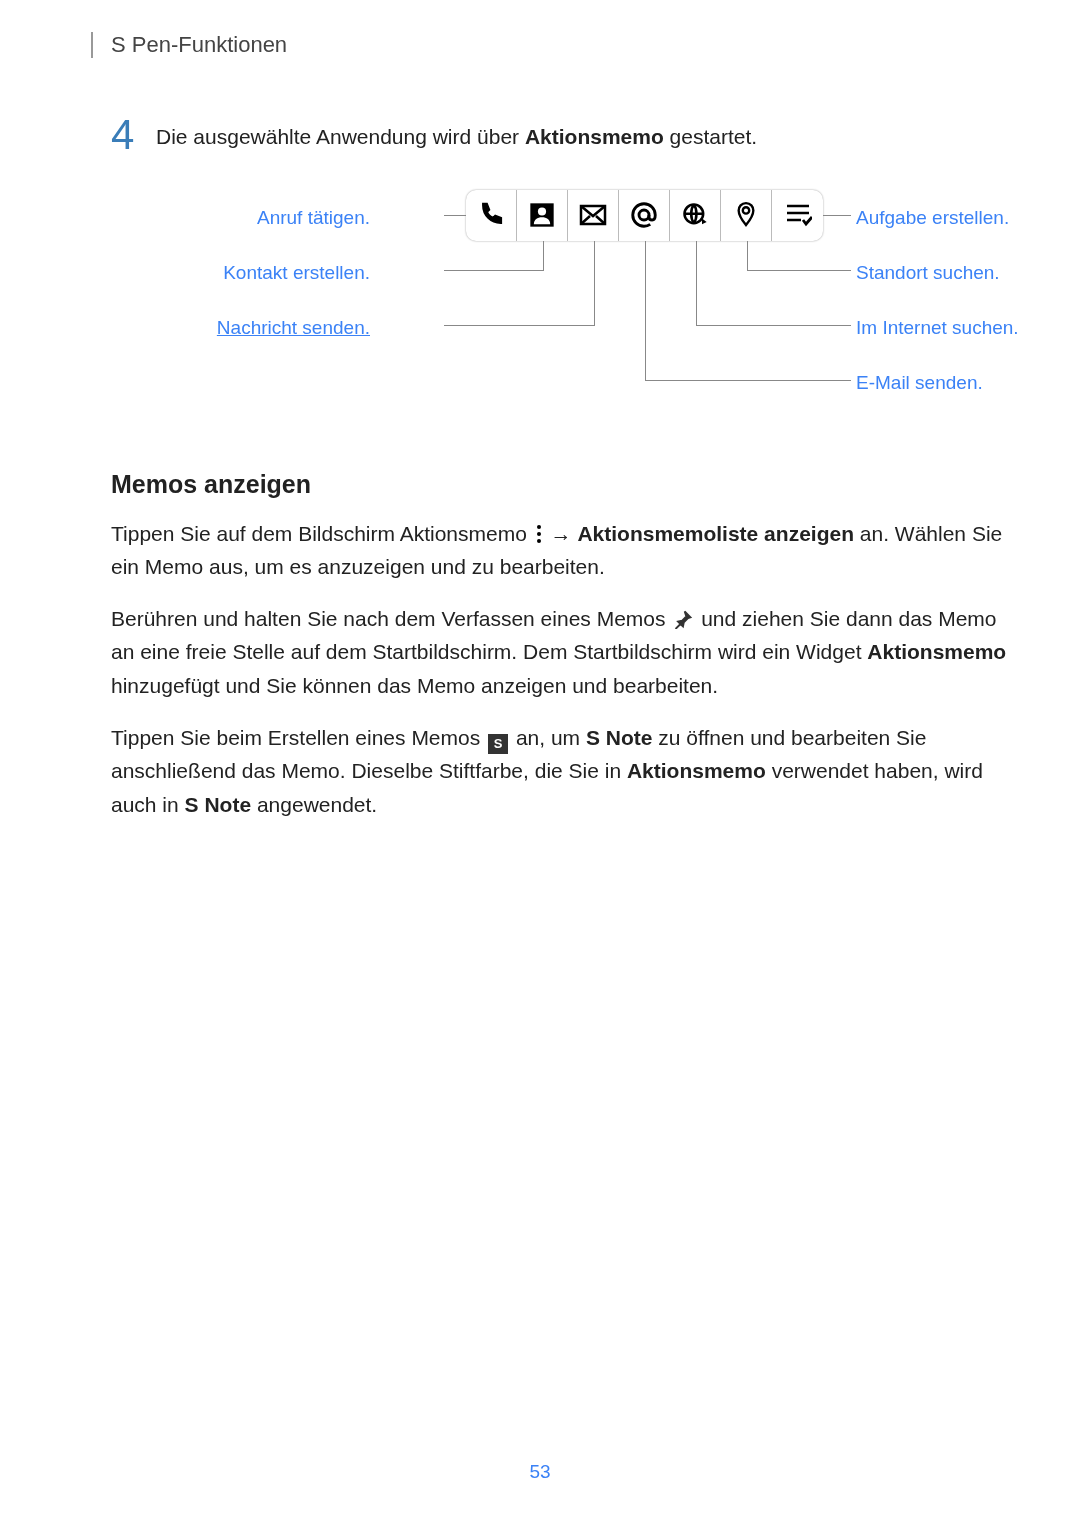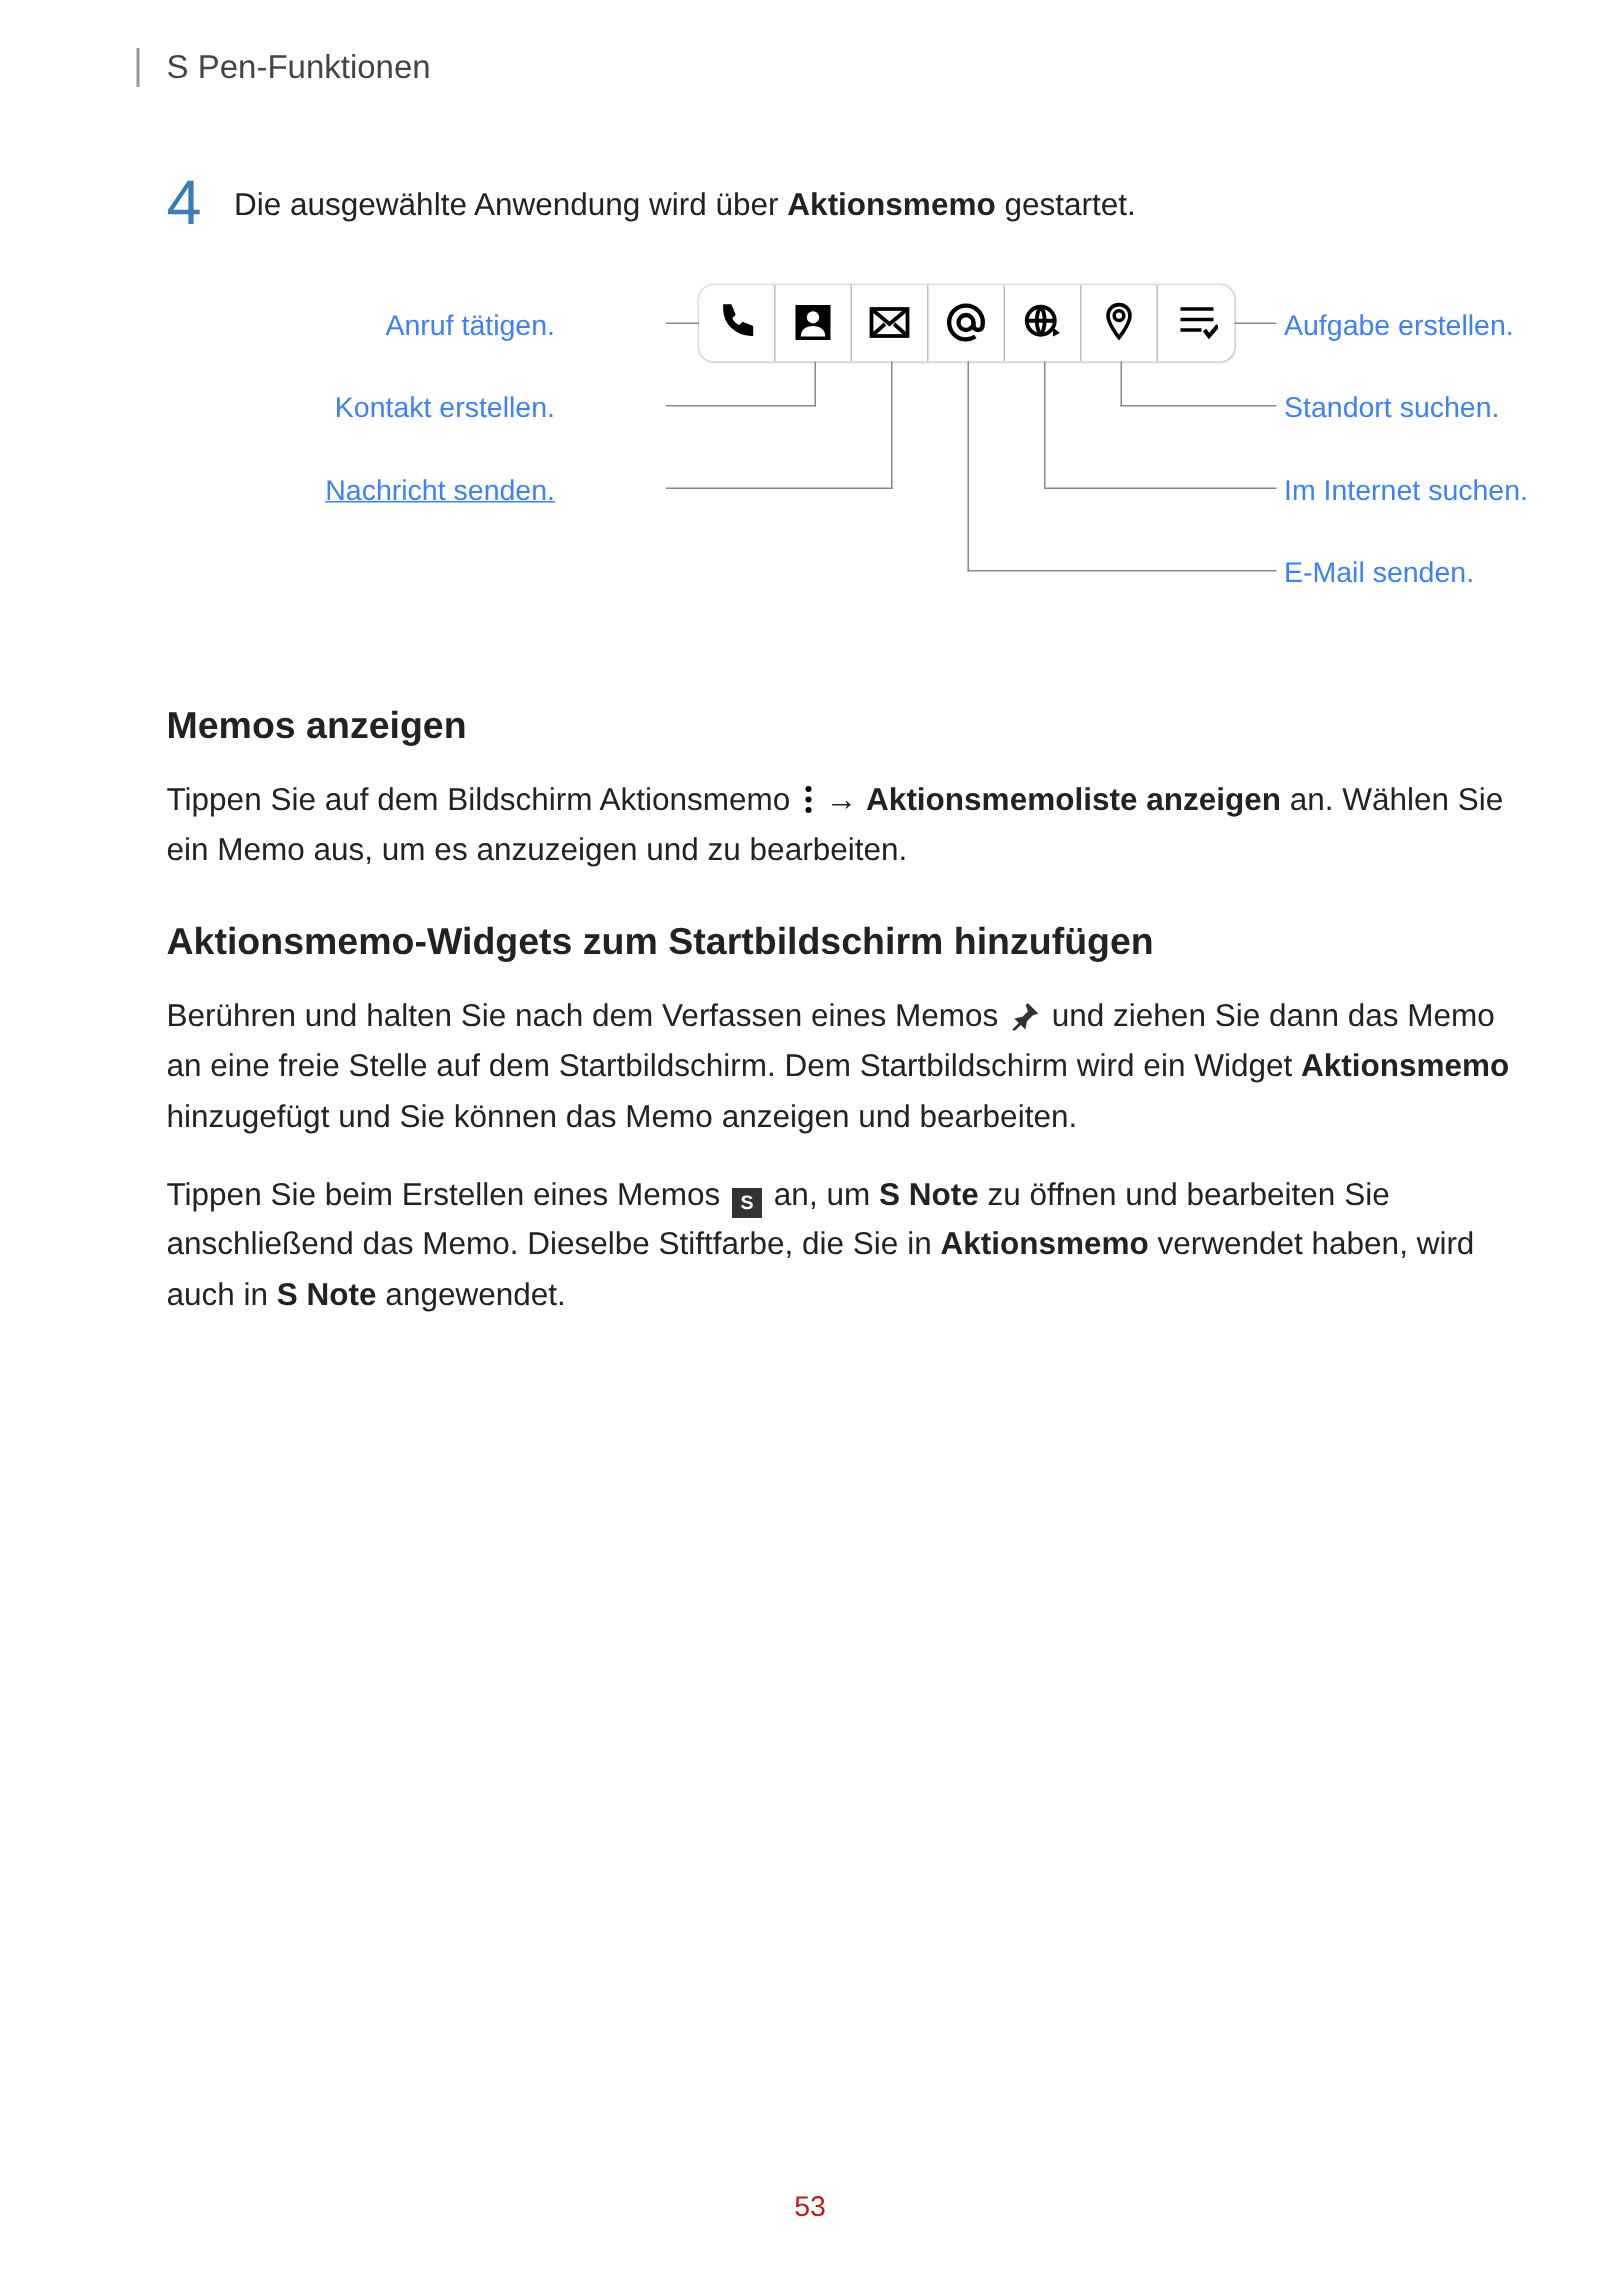--- a/index.html
+++ b/index.html
@@ -109,21 +109,21 @@
     text-align: center;
     font-weight: bold;
   }
   .page-num {
     position: absolute;
     bottom: 44px;
     left: 0;
     right: 0;
     text-align: center;
     font-size: 19px;
-    color: #b91c1c;
+    color: #3b82f6;
   }
 </style>
 </head>
 <body>
 
 <div class="page">
 
   <div class="header-bar">
     <span class="header-title">S Pen-Funktionen</span>
   </div>
@@ -217,21 +217,20 @@
 
   <h3 class="section">Memos anzeigen</h3>
   <p class="body-text">
     <span>Tippen Sie auf dem Bildschirm Aktionsmemo </span><span class="inline-icon"><svg width="8" height="20" viewBox="0 0 8 20">
           <circle cx="4" cy="3" r="2"></circle>
           <circle cx="4" cy="10" r="2"></circle>
           <circle cx="4" cy="17" r="2"></circle>
         </svg></span><span> → </span><b>Aktionsmemoliste anzeigen</b><span> an. Wählen Sie ein Memo aus, um es anzuzeigen und zu bearbeiten.</span>
   </p>
 
-  <h3 class="section">Aktionsmemo-Widgets zum Startbildschirm hinzufügen</h3>
   <p class="body-text">
     <span>Berühren und halten Sie nach dem Verfassen eines Memos </span><span class="inline-icon"><svg width="20" height="20" viewBox="0 0 24 24" fill="none" stroke="#333" stroke-width="2.2">
           <path d="M14 3l7 7-3 1-5 5-1 5-3-3-6 6 6-6-3-3 5-1 5-5z" fill="#333"></path>
         </svg></span><span> und ziehen Sie dann das Memo an eine freie Stelle auf dem Startbildschirm. Dem Startbildschirm wird ein Widget </span><b>Aktionsmemo</b><span> hinzugefügt und Sie können das Memo anzeigen und bearbeiten.</span>
   </p>
 
   <p class="body-text">
     <span>Tippen Sie beim Erstellen eines Memos </span><span class="inline-icon box">S</span><span> an, um </span><b>S Note</b><span> zu öffnen und bearbeiten Sie anschließend das Memo. Dieselbe Stiftfarbe, die Sie in </span><b>Aktionsmemo</b><span> verwendet haben, wird auch in </span><b>S Note</b><span> angewendet.</span>
   </p>
 

